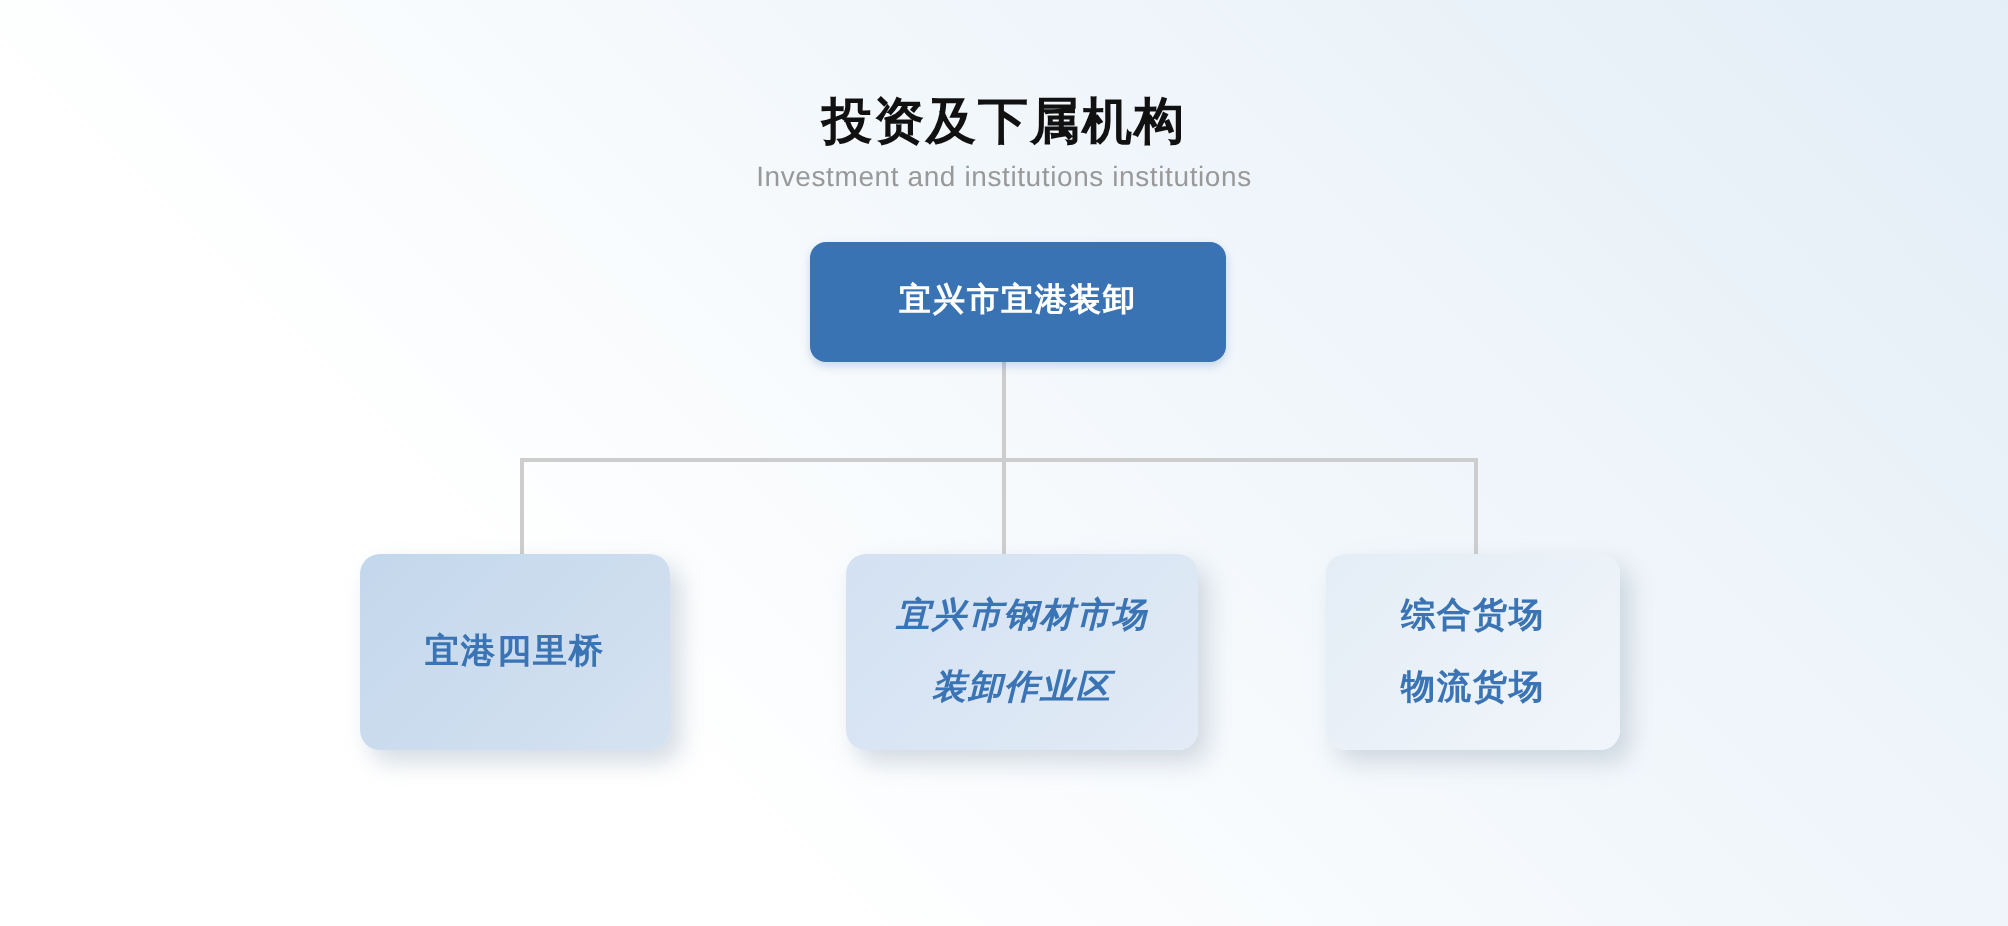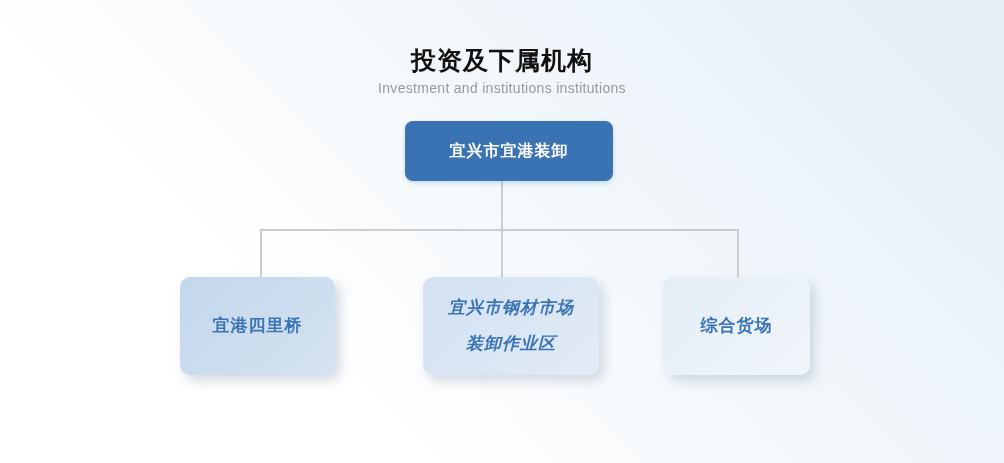--- a/index.html
+++ b/index.html
@@ -121,15 +121,16 @@
     <span>宜港四里桥</span>
   </div>
 
   <div class="child-box child-2">
     <span>宜兴市钢材市场</span>
     <span>装卸作业区</span>
   </div>
 
   <div class="child-box child-3">
     <span>综合货场</span>
+    <span>物流货场</span>
   </div>
 
 </div>
 
 </body></html>

